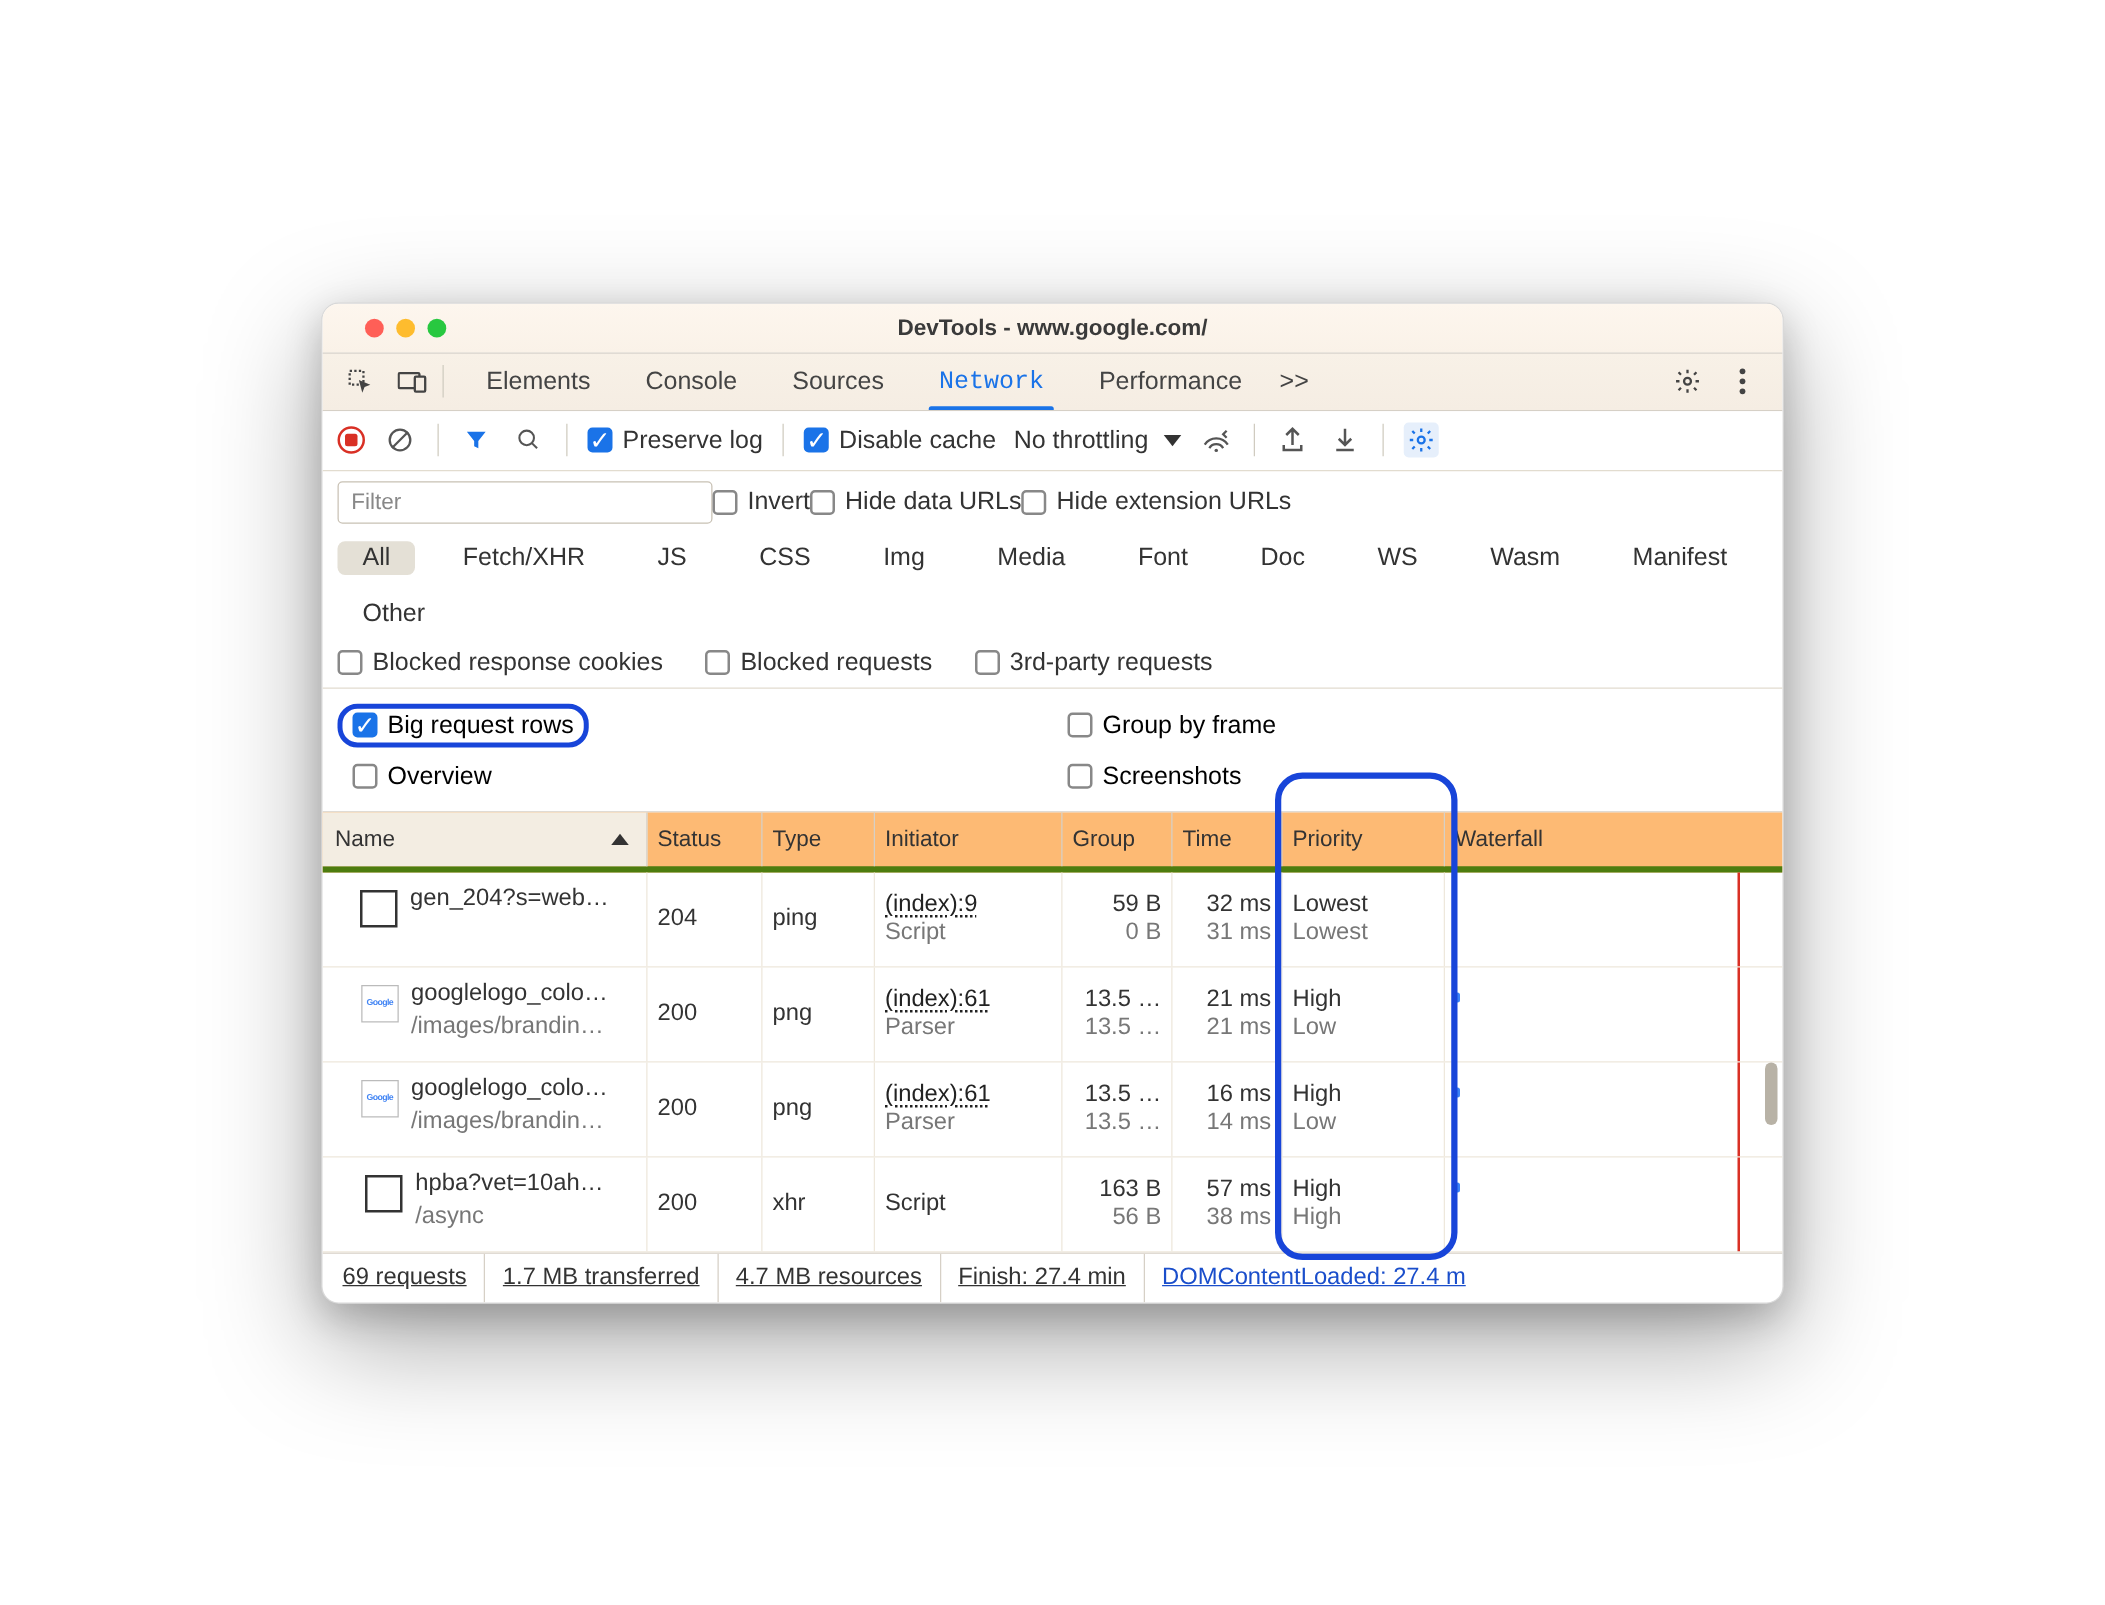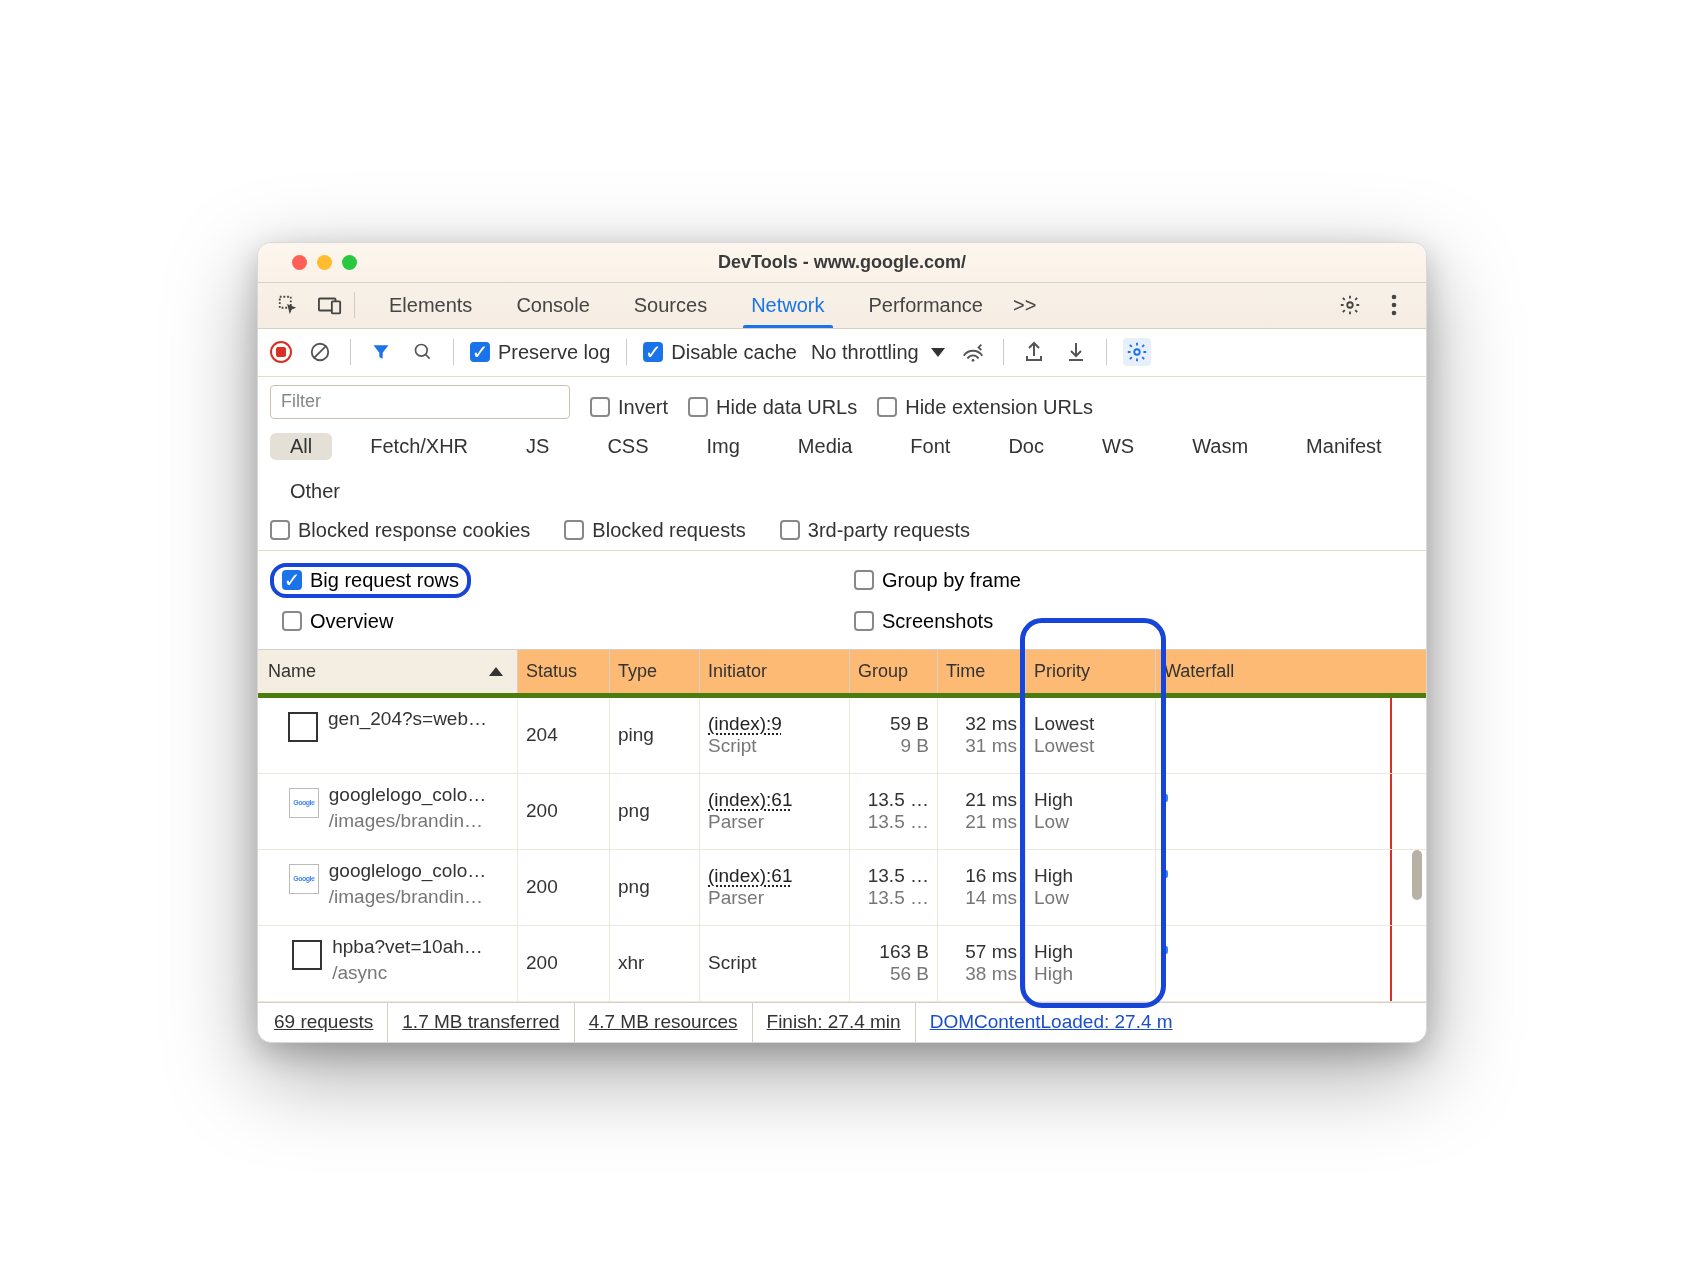--- a/index.html
+++ b/index.html
@@ -45,21 +45,21 @@
     border-bottom:1px solid #d6d0c6;
     padding:0 8px;
   }
   .ts-leading { display:flex; align-items:center; gap:14px; padding:0 8px;}
   .icon-btn { width:28px; height:28px; display:flex; align-items:center; justify-content:center; color:#555; cursor:pointer;}
   .tabs { display:flex; align-items:center; gap:0; margin-left:10px;}
   .tab {
     padding:0 22px; height:46px; display:flex; align-items:center;
     font-size:20px; color:#444; cursor:pointer; position:relative;
   }
-  .tab.active { color:#1a73e8; }
+  .tab.active { color:#1a73e8;font-family:Liberation Mono, monospace; }
   .tab.active::after {
     content:""; position:absolute; left:14px; right:14px; bottom:0;
     height:3px; background:#1a73e8; border-radius:2px 2px 0 0;
   }
   .ts-trailing { margin-left:auto; display:flex; align-items:center; gap:16px; padding-right:10px;}
   
   .toolbar {
     display:flex; align-items:center; height:48px; padding:0 12px; gap:14px;
     border-bottom:1px solid #e2dccf; background:#fff;
     font-size:20px; color:#333;
@@ -68,21 +68,21 @@
   .record-btn::after{content:"";width:10px;height:10px;background:#d93025;border-radius:2px;}
   .sep { width:1px; height:26px; background:#d0cbc0; margin:0 2px;}
   .cb { display:flex; align-items:center; gap:8px; cursor:pointer;}
   .cb-box { width:20px; height:20px; border:2px solid #888; border-radius:4px; display:flex;align-items:center;justify-content:center;}
   .cb-box.checked { background:#1a73e8; border-color:#1a73e8; color:#fff;}
   .dropdown { display:flex; align-items:center; gap:12px; cursor:pointer;}
   .caret-down { width:0;height:0;border-left:7px solid transparent;border-right:7px solid transparent;border-top:9px solid #333;}
   .gear-blue { color:#1a73e8; background:#e6effb; border-radius:4px; padding:3px;}
   
   .filterbar {
-    display:flex; align-items:flex-end; gap:20px; padding:8px 12px;
+    display:flex; align-items:center; padding:8px 12px;
     font-size:20px; color:#333;
   }
   .filter-input {
     width:300px; height:34px; border:1px solid #c8c1b4; border-radius:4px;
     padding:0 10px; font-size:18px; color:#777; display:flex; align-items:center;
   }
   
   .chips { display:flex; flex-wrap:wrap; gap:18px; padding:6px 12px 10px; font-size:20px; align-items:center;}
   .chip { color:#333; cursor:pointer; padding:2px 20px; border-radius:6px;}
   .chip.active { background:#e4e0d6;}
@@ -365,21 +365,21 @@
             </div>
           </div>
           <div>204</div>
           <div>ping</div>
           <div>
             <div class="link">(index):9</div>
             <div class="sub">Script</div>
           </div>
           <div class="num">
             <div>59 B</div>
-            <div class="sub">9 B</div>
+            <div class="sub">0 B</div>
           </div>
           <div class="num">
             <div>32 ms</div>
             <div class="sub">31 ms</div>
           </div>
           <div>
             <div>Lowest</div>
             <div class="sub">Lowest</div>
           </div>
           <div class="wfcell" style="border-right: none;">

